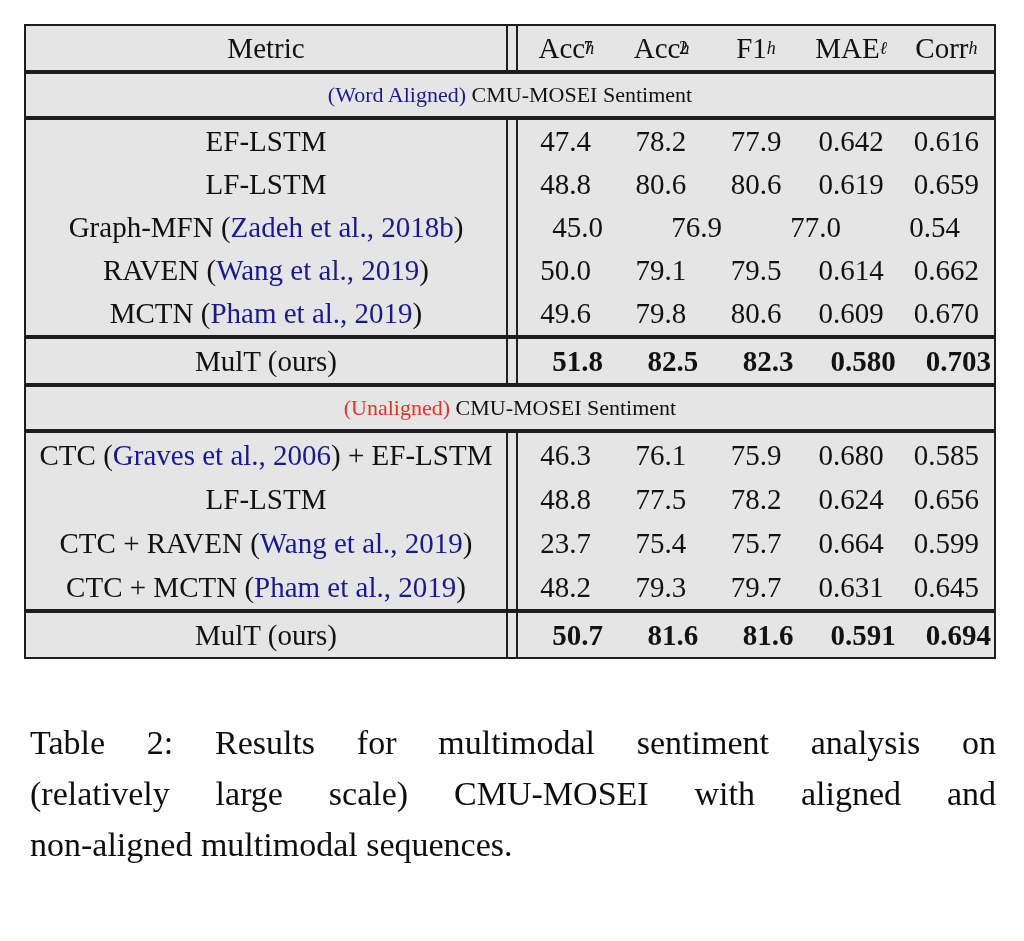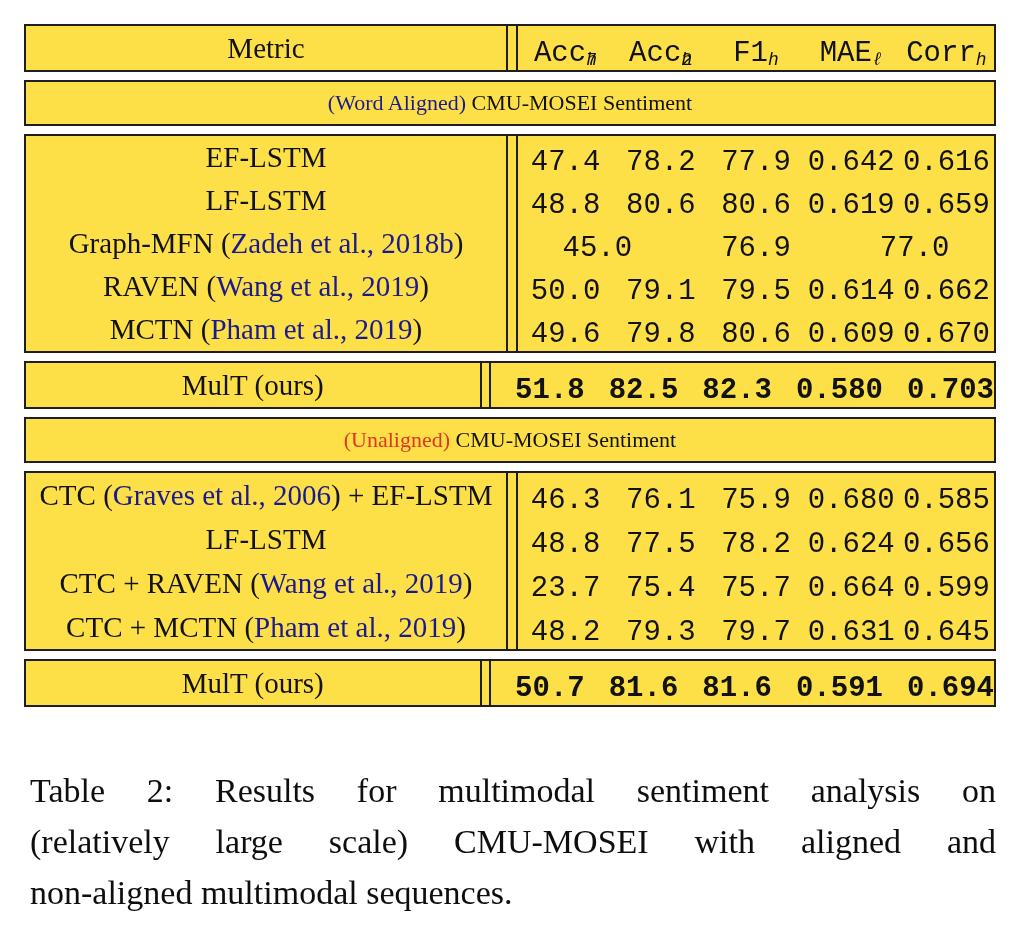--- a/index.html
+++ b/index.html
@@ -13,22 +13,21 @@
     width:1024px;height:941px;
     font-family:"Liberation Serif","DejaVu Serif",serif;
     color:var(--text);
     overflow:hidden;
   }
   .page{padding:24px 0 0 24px;}
   .tbl{width:972px;}
   .box{
     box-sizing:border-box;
     border:2px solid var(--border);
-    margin-bottom:8px;
-    background:#fde047;
+    background:#e5e5e5;
   }
   .row{
     display:flex;
     align-items:stretch;
     height:43px;
     font-size:29px;
   }
   .row.tall{height:44px;}
   .row.mult{height:44px;}
   .cell.metric{
@@ -41,23 +40,22 @@
   }
   .vgap{
     width:8px;
     border-right:2px solid var(--border);
   }
   .vals{flex:1;display:flex;}
   .val{
     flex:1;
     display:flex;
     justify-content:center;
-    align-items:flex-end;
+    align-items:center;
     white-space:nowrap;
-    font-family:Liberation Mono, monospace;
   }
   .bold .val{font-weight:bold;padding-left:24px;}
   .banner{
     height:46px;
     display:flex;
     justify-content:center;
     align-items:center;
     font-size:22px;
     white-space:pre;
   }
@@ -161,20 +159,21 @@
         <div class="cell metric">
             <span class="seg">Graph-MFN (</span>
             <span class="seg cite">Zadeh et al., 2018b</span>
             <span class="seg">)</span>
           </div>
         <div class="vgap"></div>
         <div class="vals">
           <div class="val">45.0</div>
           <div class="val">76.9</div>
           <div class="val">77.0</div>
+          <div class="val">0.54</div>
         </div>
       </div>
       <div class="row">
         <div class="cell metric">
             <span class="seg">RAVEN (</span>
             <span class="seg cite">Wang et al., 2019</span>
             <span class="seg">)</span>
           </div>
         <div class="vgap"></div>
         <div class="vals">

